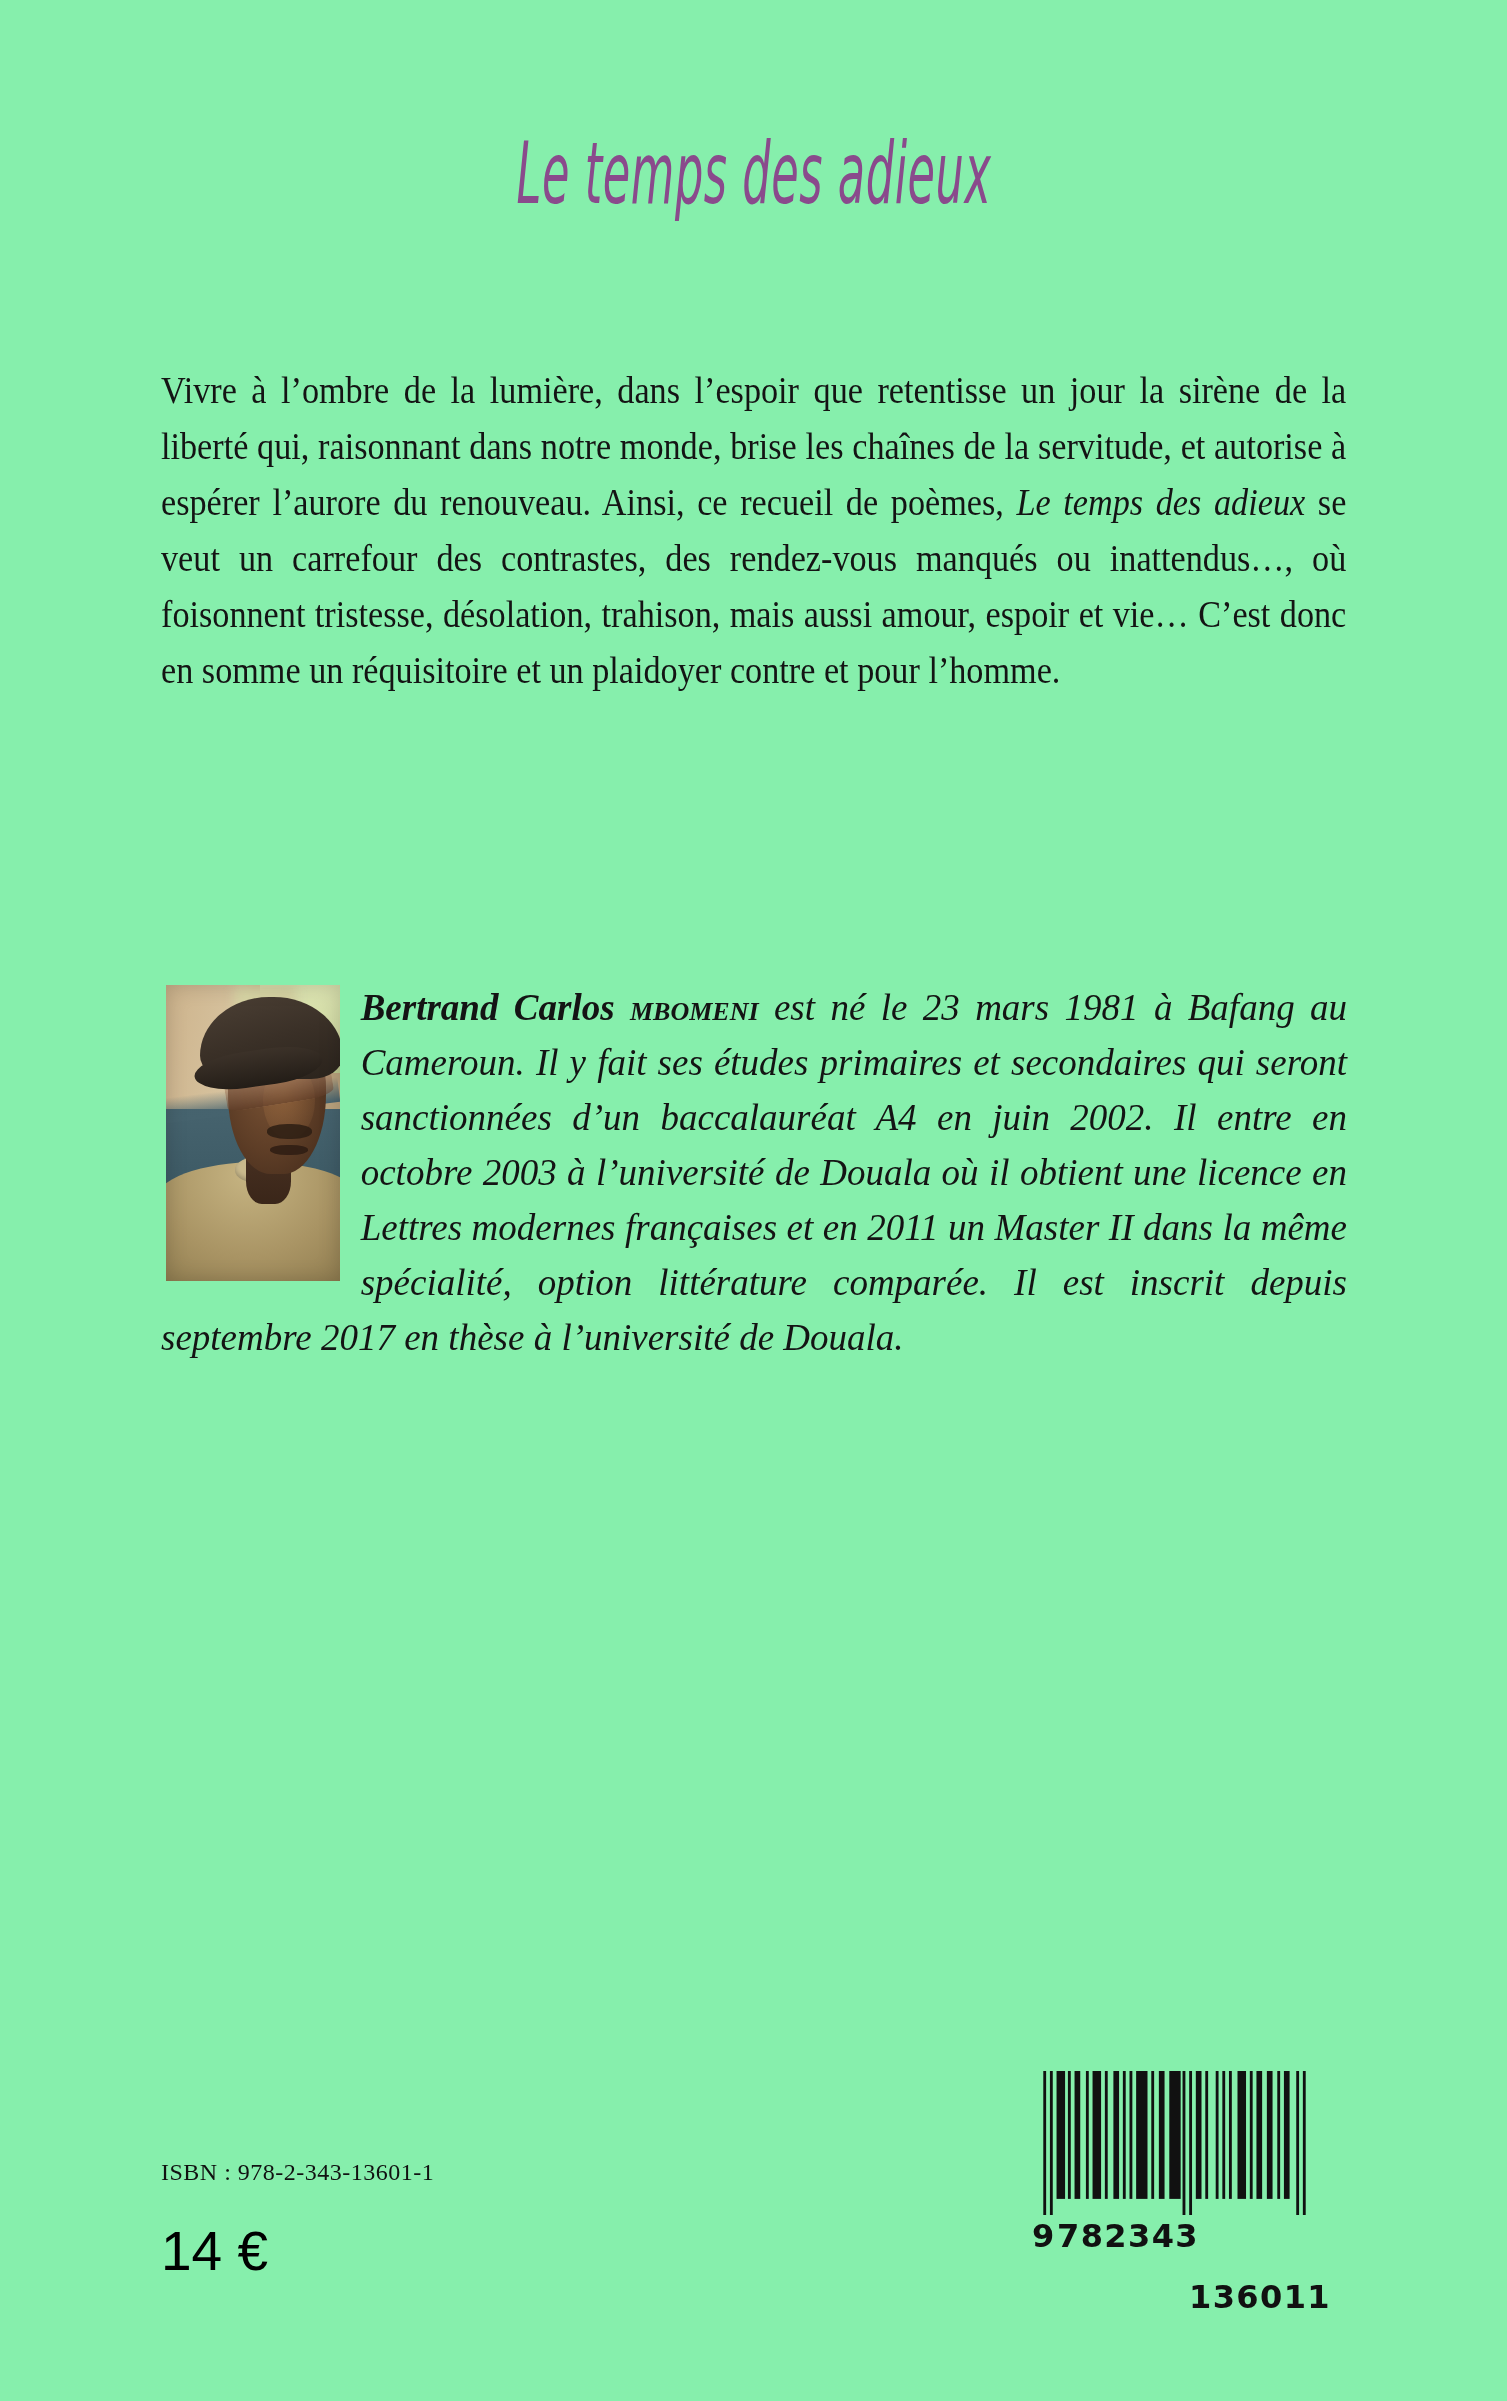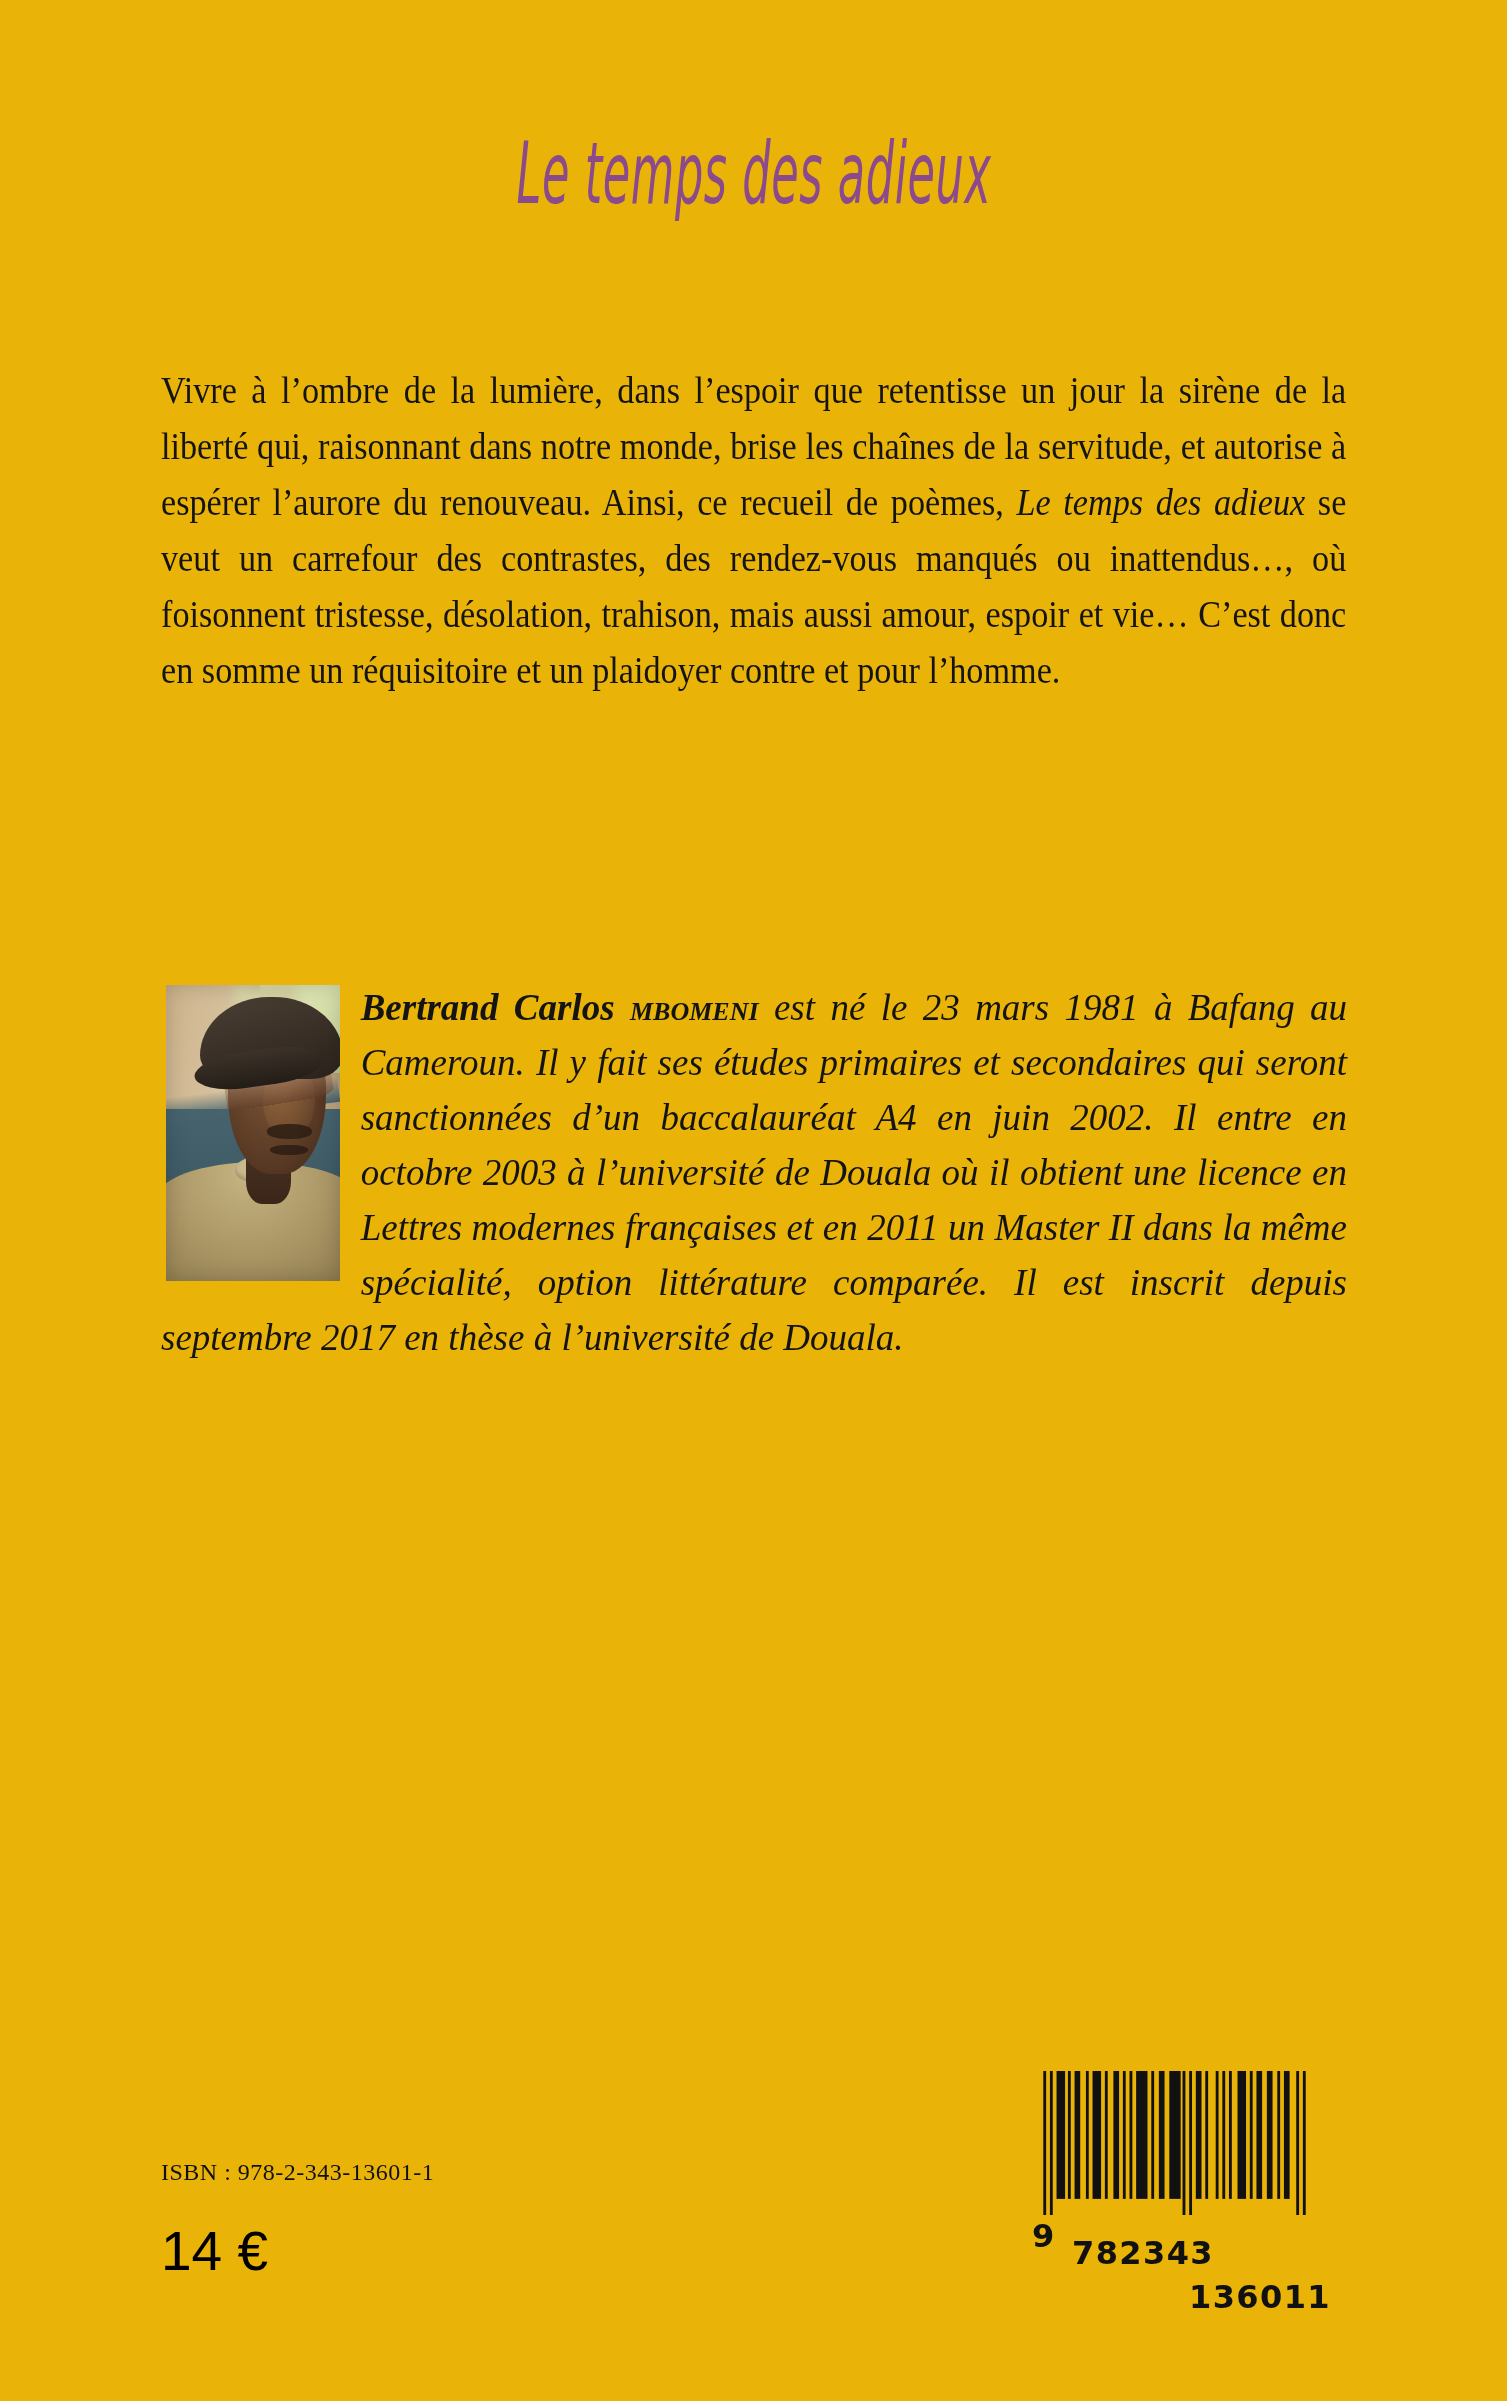--- a/index.html
+++ b/index.html
@@ -13,21 +13,21 @@
     position: relative;
     font-family: "Liberation Serif", serif;
     color: #1a1a1a;
     overflow: hidden;
   }
 
   
   .page {
     position: absolute;
     inset: 0;
-    background: #eab308;
+    background: #86efac;
   }
 
   
   .title {
     position: absolute;
     left: 0;
     top: 131px;
     width: 1508px;
     text-align: center;
     color: #8a4a8c;
@@ -219,21 +219,21 @@
     top: 142px;
     width: 289px;
     height: 42px;
     font-family: "DejaVu Sans", sans-serif;
     font-size: 32px;
     font-weight: 700;
     letter-spacing: 1.4px;
     color: #111;
   }
   .bd-lead  { position: absolute; left: 1.9px;   top: 3.8px; }
-  .bd-left  { position: absolute; left: 42px;  top: 3.8px; margin-top: 17px; }
+  .bd-left  { position: absolute; left: 27px;  top: 3.8px; }
   .bd-right { position: absolute; left: 159px; top: 22px; margin-top: 43px; }
 </style>
 </head>
 <body>
 
 <div class="page">
 
   <div class="title">Le temps des adieux</div>
 
   <div class="blurb">

